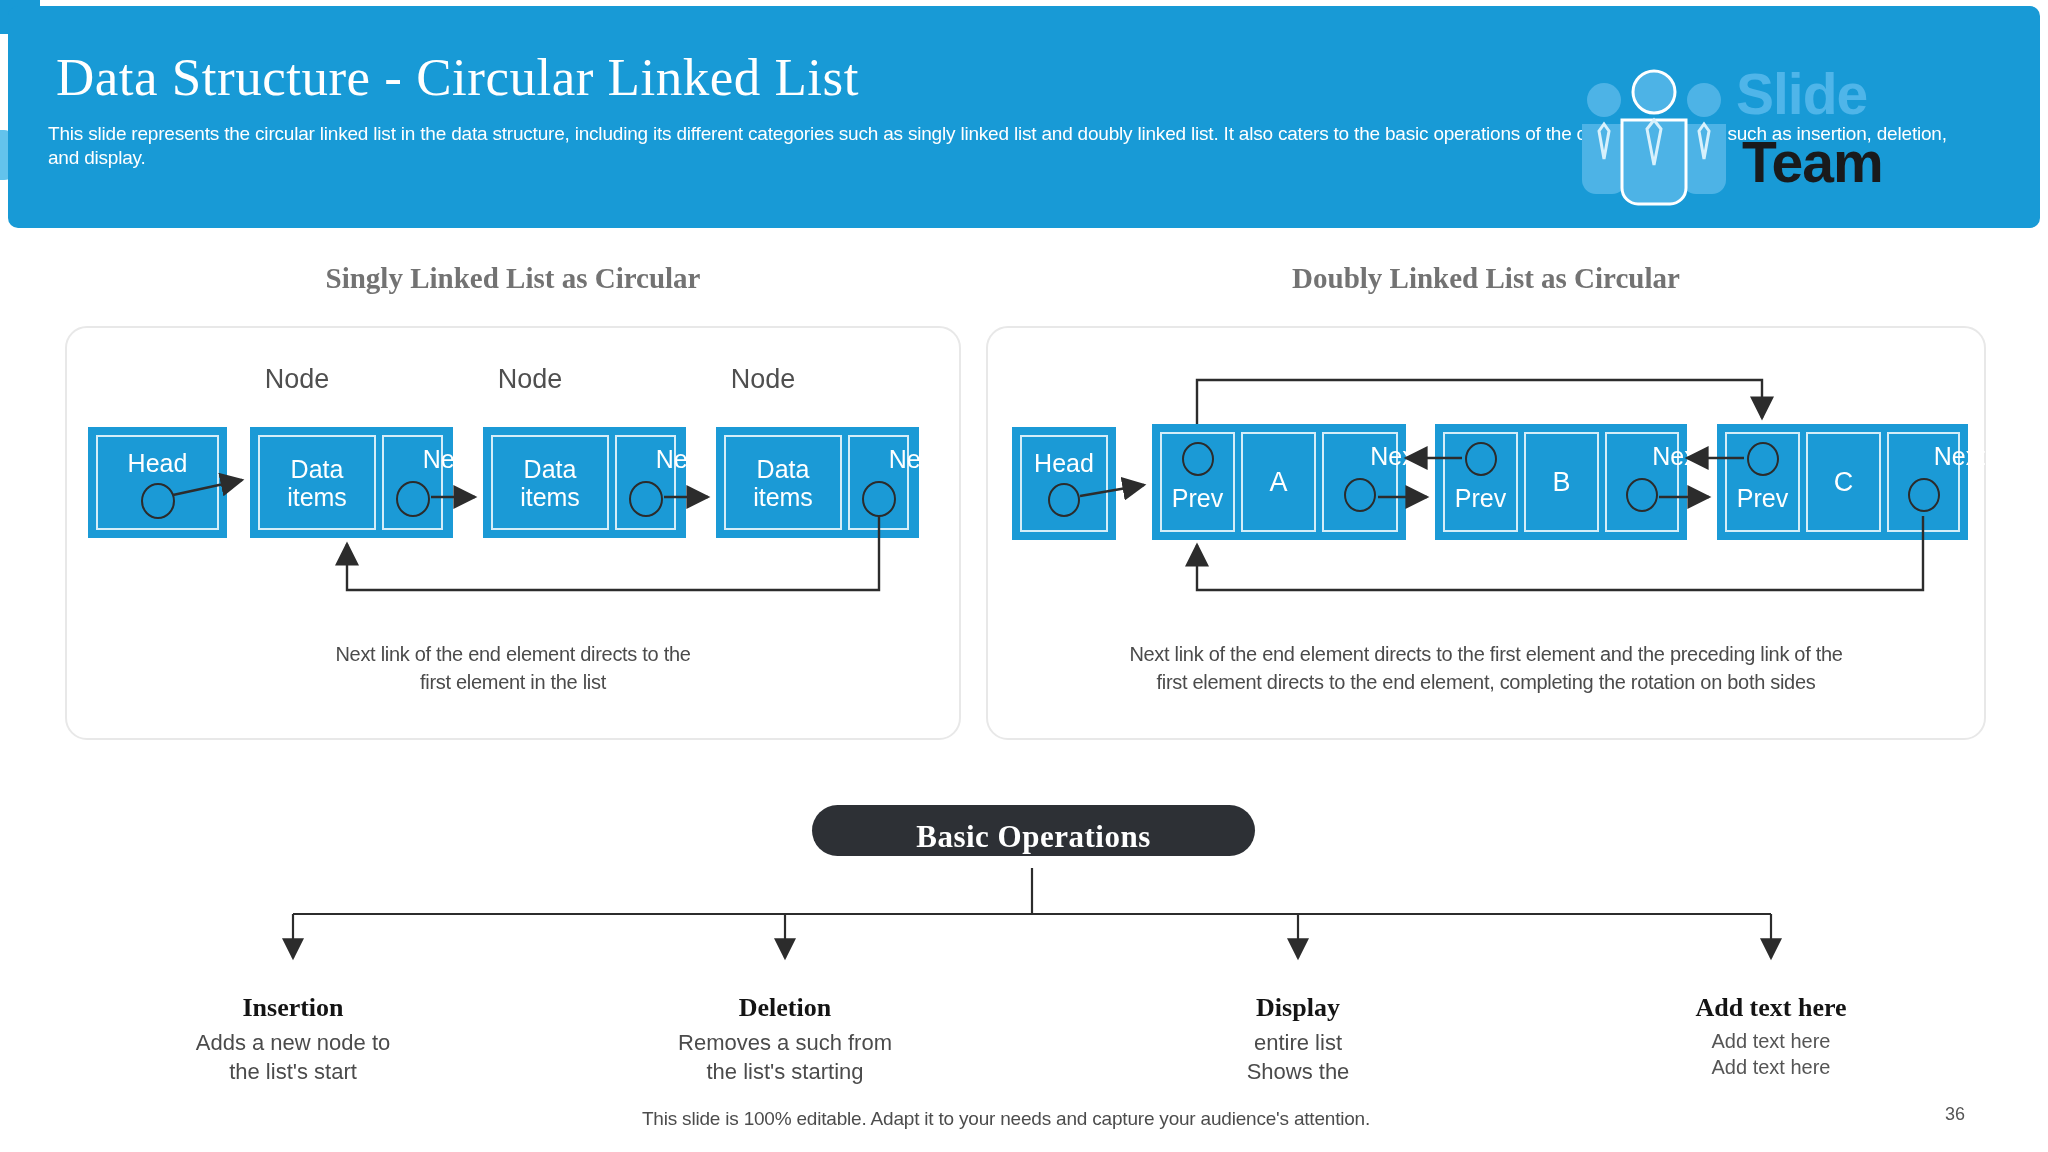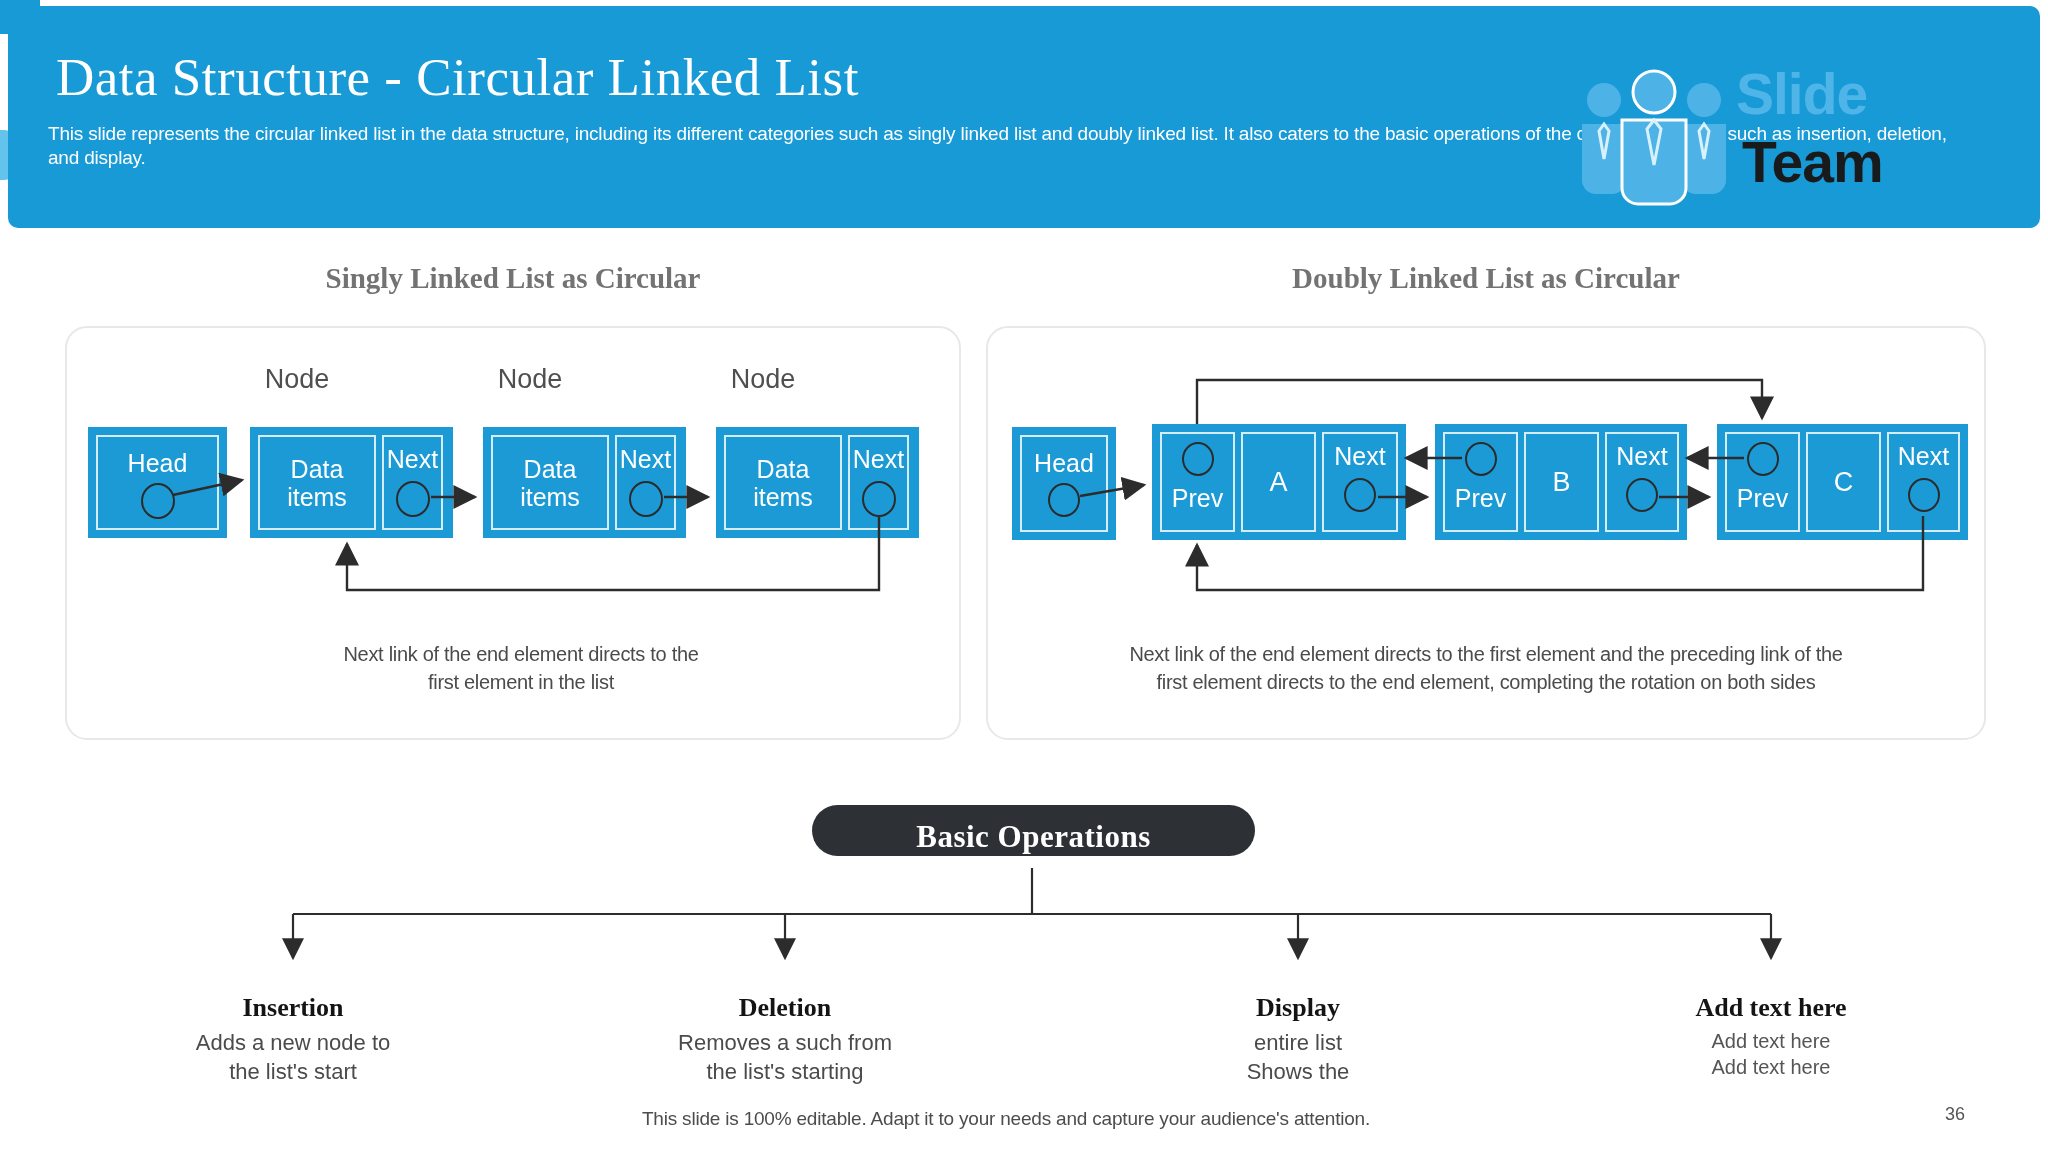--- a/index.html
+++ b/index.html
@@ -37,21 +37,21 @@
 
   .bluebox { position:absolute; top:99px; height:111px; background:#1b9ad6;
              padding:8px; display:flex; gap:6px; }
   .cell { position:relative; flex:none; border:2px solid rgba(255,255,255,0.82);
           color:#ffffff; height:100%; }
   .cell-label { position:absolute; width:100%; text-align:center;
                 font-size:25px; line-height:28px; }
   .head-box .cell-label { top:12px; }
   .head-box .circle { top:46px; }
   .data-cell .cell-label { top:50%; transform:translateY(-50%); padding:0 6px; }
-  .next-cell .cell-label { top:8px; }
+  .next-cell .cell-label { top:8px;margin-left:36px; }
   .next-cell .circle { top:44px; }
   .prev-cell .circle { top:8px; }
   .prev-cell .cell-label { top:50px; }
   .mid-cell .cell-label { top:50%; transform:translateY(-50%); font-size:27px; }
 
   .circle { position:absolute; left:50%; transform:translateX(-50%);
             width:34px; height:36px; border:2px solid #2b2b2b; border-radius:50%;
             background:transparent; }
   .circle.sm { width:32px; height:34px; }
 
@@ -105,21 +105,21 @@
       </g>
     </svg>
     <div class="logo-slide">Slide</div>
     <div class="logo-team">Team</div>
   </div>
 </div>
 
 <div class="section-title" style="left:65px; width:896px;">Singly Linked List as Circular</div>
 <div class="section-title" style="left:986px; width:1000px;">Doubly Linked List as Circular</div>
 
-<div class="panel" style="left:65px; width:896px;padding-left:8px;">
+<div class="panel" style="left:65px; width:896px;">
 
   <div class="node-label" style="left:160px;">Node</div>
   <div class="node-label" style="left:393px;">Node</div>
   <div class="node-label" style="left:626px;">Node</div>
 
   <div class="bluebox" style="left:21px; width:139px;">
     <div class="cell head-box" style="width:100%;">
       <div class="cell-label">Head</div>
       <div class="circle"></div>
     </div>

